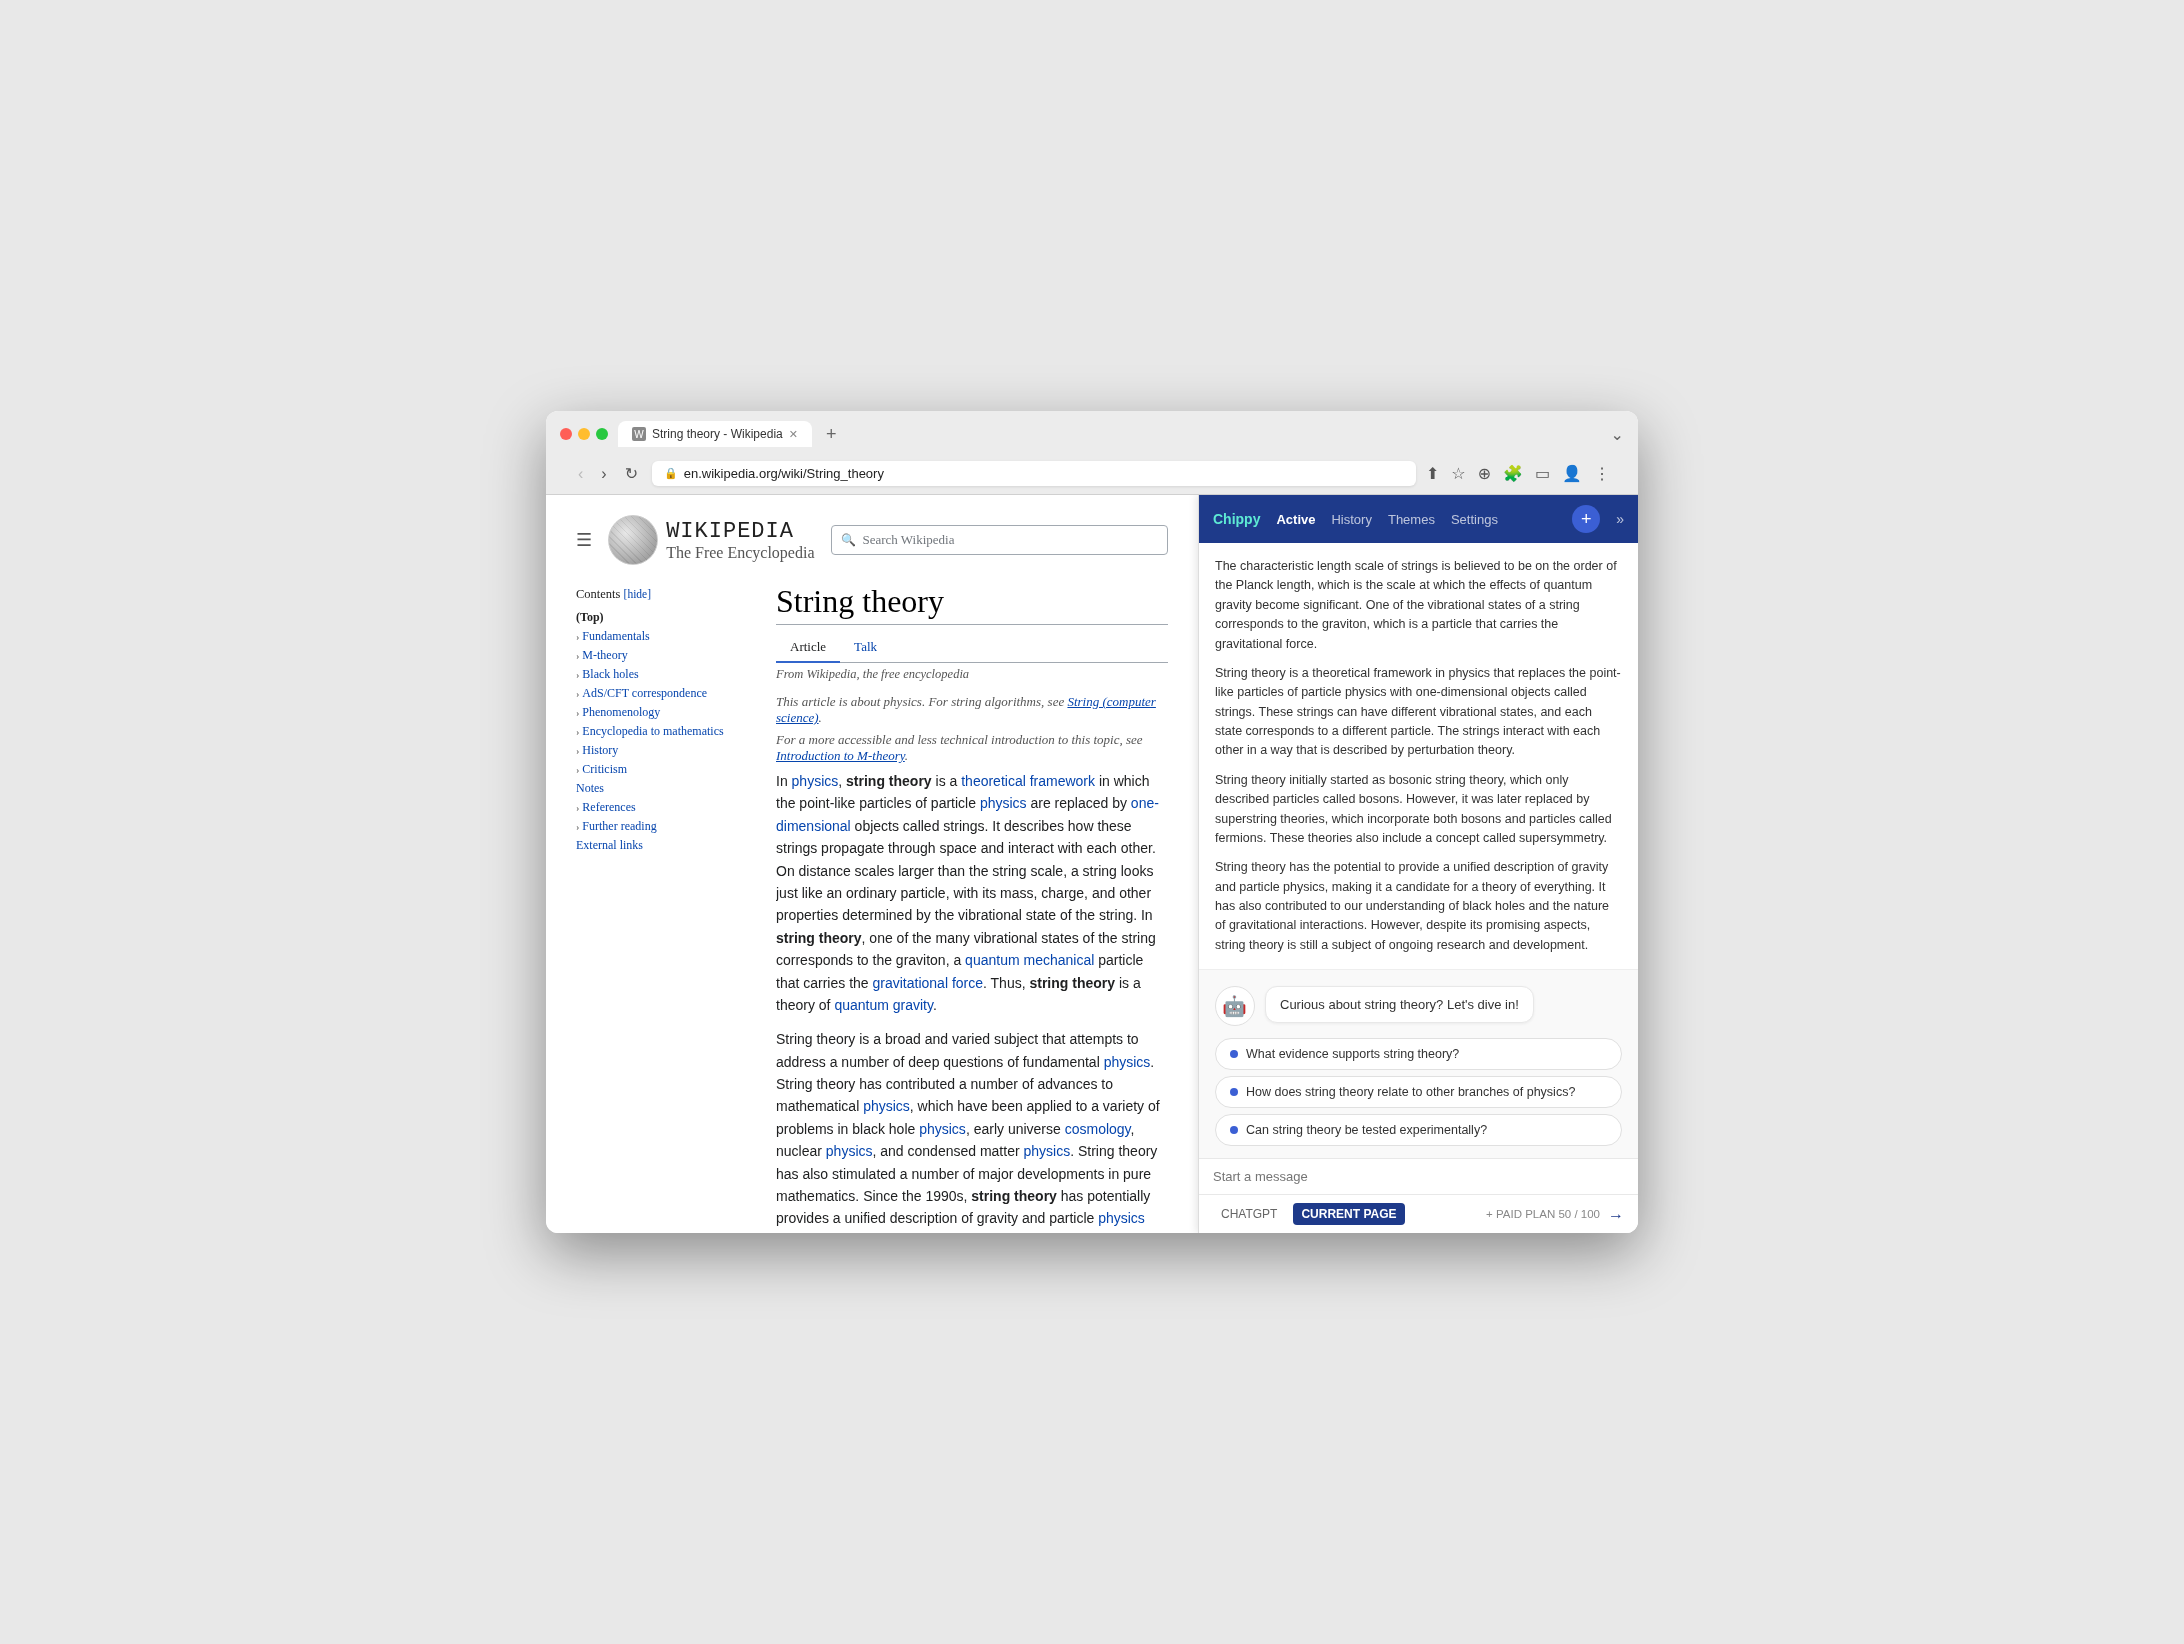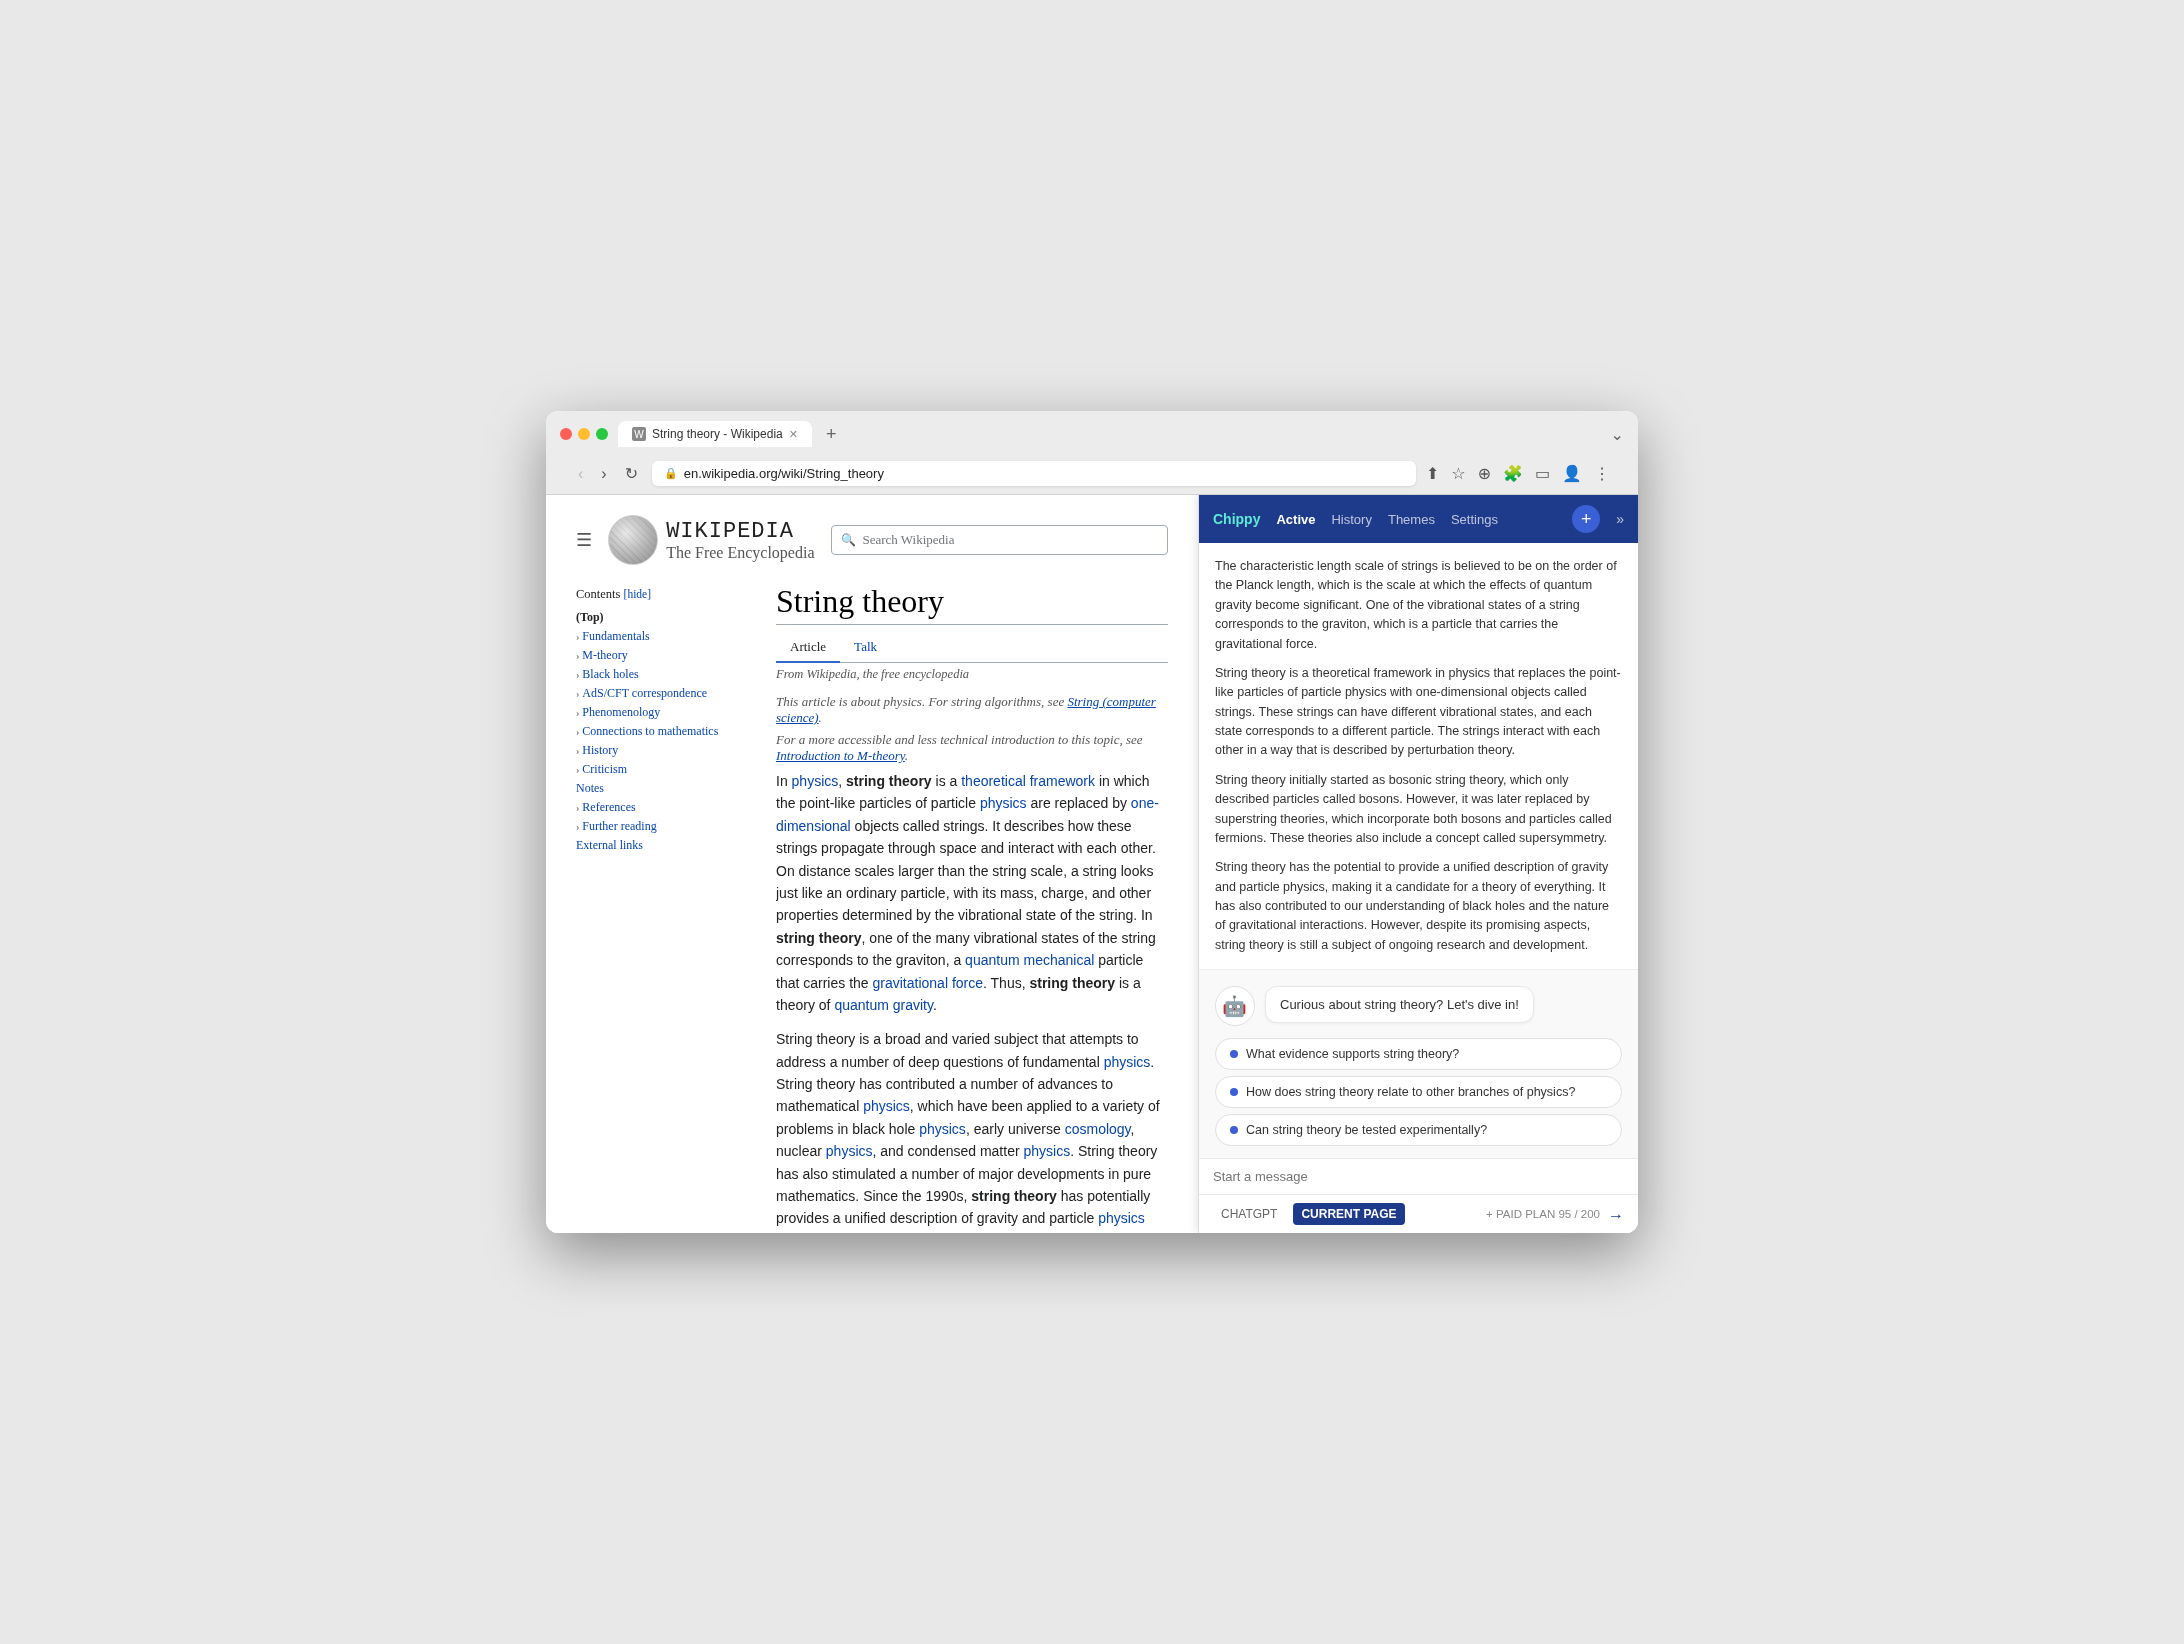--- a/index.html
+++ b/index.html
@@ -545,21 +545,21 @@
             <span>Contents</span>
             <a href="#">[hide]</a>
           </div>
           <div id="toc-list">
               <div class="toc-item top"><span style="font-weight:bold; font-size:12px; color:#222;">(Top)</span></div>
               <div class="toc-item"><span class="toc-expand">›</span><a href="#">Fundamentals</a></div>
               <div class="toc-item"><span class="toc-expand">›</span><a href="#">M-theory</a></div>
               <div class="toc-item"><span class="toc-expand">›</span><a href="#">Black holes</a></div>
               <div class="toc-item"><span class="toc-expand">›</span><a href="#">AdS/CFT correspondence</a></div>
               <div class="toc-item"><span class="toc-expand">›</span><a href="#">Phenomenology</a></div>
-              <div class="toc-item"><span class="toc-expand">›</span><a href="#">Connections to mathematics</a></div>
+              <div class="toc-item"><span class="toc-expand">›</span><a href="#">Encyclopedia to mathematics</a></div>
               <div class="toc-item"><span class="toc-expand">›</span><a href="#">History</a></div>
               <div class="toc-item"><span class="toc-expand">›</span><a href="#">Criticism</a></div>
               <div class="toc-item"><a href="#">Notes</a></div>
               <div class="toc-item"><span class="toc-expand">›</span><a href="#">References</a></div>
               <div class="toc-item"><span class="toc-expand">›</span><a href="#">Further reading</a></div>
               <div class="toc-item"><a href="#">External links</a></div>
             </div>
         </div>
 
         <div class="article-body">
@@ -624,19 +624,19 @@
           </div>
       </div>
 
       <div class="chippy-input-area">
         <div class="chippy-input-row">
           <input class="chippy-input" placeholder="Start a message" type="text" style="">
         </div>
         <div class="chippy-footer">
           <span class="footer-tab-btn">CHATGPT</span>
           <span class="footer-tab-btn active">CURRENT PAGE</span>
-          <span class="footer-plan">+ PAID PLAN 95 / 200</span>
+          <span class="footer-plan">+ PAID PLAN 50 / 100</span>
           <button class="footer-send">→</button>
         </div>
       </div>
     </div>
   </div>
 </div>
 
 </body></html>

